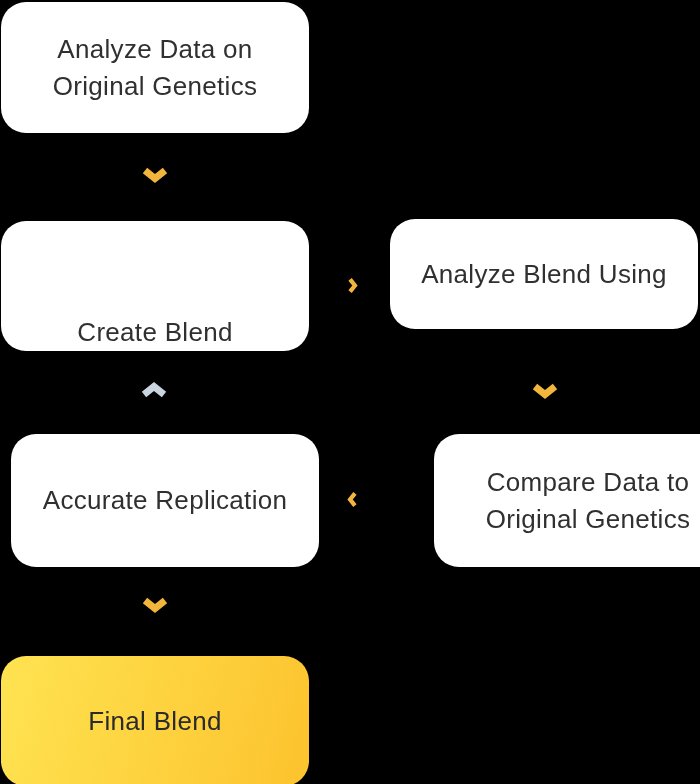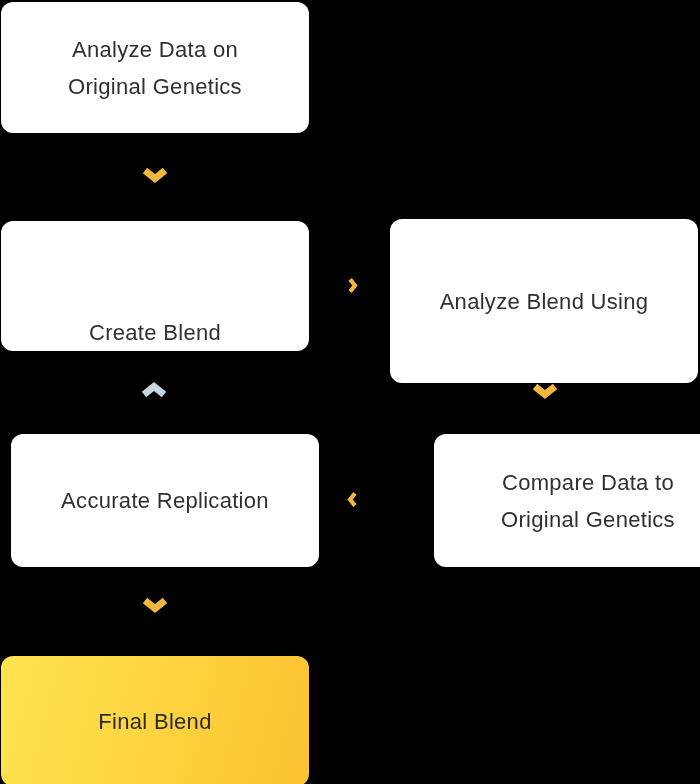--- a/index.html
+++ b/index.html
@@ -11,36 +11,36 @@
     position: relative;
     width: 700px;
     height: 784px;
     background: #000000;
     overflow: hidden;
     font-family: "Liberation Sans", sans-serif;
   }
   .flow-node {
     position: absolute;
     background: #ffffff;
-    border-radius: 12px;
+    border-radius: 25px;
     display: flex;
     flex-direction: column;
     align-items: center;
     justify-content: center;
     text-align: center;
     color: #303030;
-    font-size: 22px;
+    font-size: 26px;
     line-height: 37px;
     letter-spacing: 0.3px;
   }
   .node-line { white-space: nowrap; }
 
   .node-analyze-data        { left: 1px;   top: 2px;   width: 308px; height: 131px; }
   .node-create-blend        { left: 1px;   top: 221px; width: 308px; height: 130px; justify-content: flex-end; }
-  .node-analyze-blend       { left: 390px; top: 219px; width: 308px; height: 164px; }
+  .node-analyze-blend       { left: 390px; top: 219px; width: 308px; height: 110px; }
   .node-accurate-replication{ left: 11px;   top: 434px; width: 308px; height: 133px; }
   .node-compare-data        { left: 390px; top: 434px; width: 308px; height: 133px; margin-left: 44px; }
   .node-final-blend {
     left: 1px; top: 648px; width: 308px; height: 130px;
     background: linear-gradient(105deg, #ffe351 0%, #fcc32e 100%);
     color: #2b2b2b;
     margin-top: 8px;
   }
 
   .arrow {

